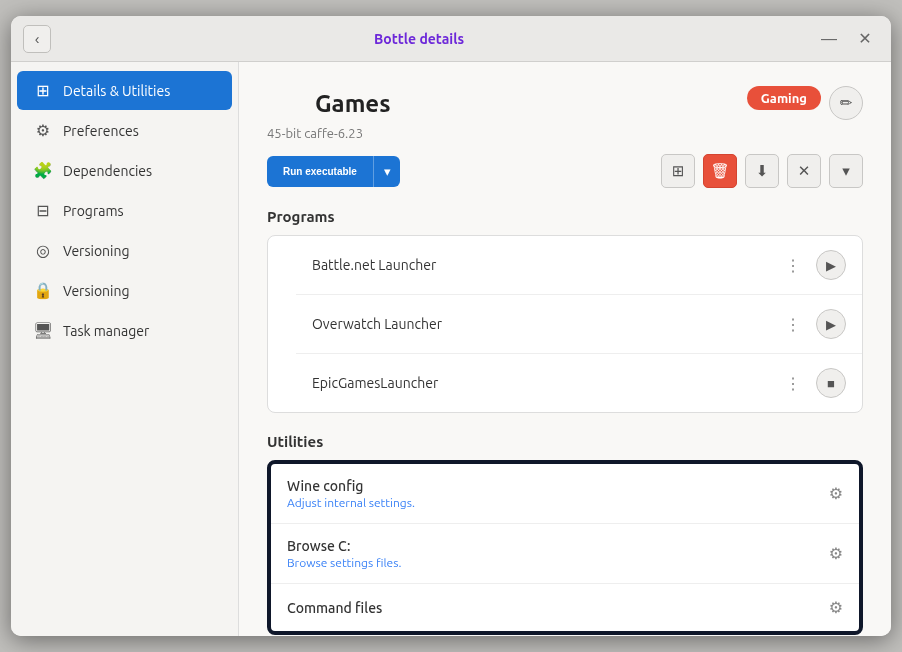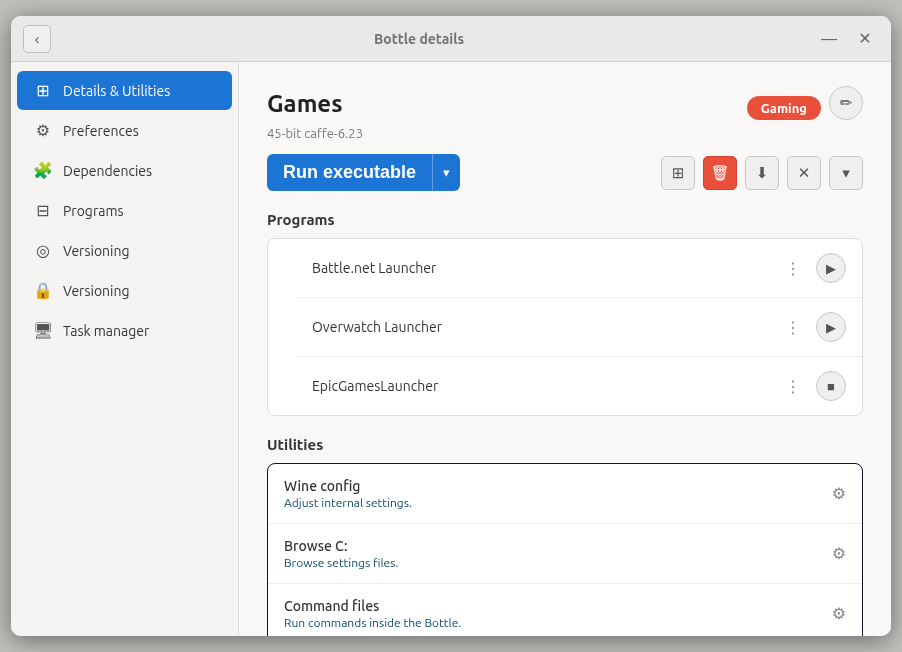--- a/index.html
+++ b/index.html
@@ -50,21 +50,21 @@
       font-size: 14px;
       color: #555;
       margin-right: 8px;
     }
 
     .titlebar-title {
       flex: 1;
       text-align: center;
       font-size: 14px;
       font-weight: 600;
-      color: #737373;
+      color: #6d28d9;
       margin-left: -36px;
     }
 
     .titlebar-controls {
       display: flex;
       gap: 8px;
     }
 
     .titlebar-btn {
       width: 28px;
@@ -132,31 +132,32 @@
       overflow-y: auto;
       background: #f9f8f6;
     }
 
     
     .content-header {
       display: flex;
       align-items: center;
       justify-content: space-between;
       margin-bottom: 6px;
+      margin-left: 48px;
     }
 
     .bottle-name {
       font-size: 24px;
       font-weight: 700;
       color: #222;
     }
 
     .header-right {
       display: flex;
-      align-items: flex-end;
+      align-items: flex-start;
       gap: 8px;
     }
 
     .badge-gaming {
       background: #e8503a;
       color: white;
       font-size: 13px;
       font-weight: 600;
       padding: 5px 14px;
       border-radius: 20px;
@@ -196,21 +197,21 @@
       align-items: stretch;
       border-radius: 6px;
       overflow: hidden;
     }
 
     .run-btn-main {
       background: #1c74d4;
       color: white;
       border: none;
       padding: 8px 16px;
-      font-size: 18px;
+      font-size: 10px;
       font-weight: 600;
       cursor: pointer;
     }
 
     .run-btn-arrow {
       background: #1c74d4;
       color: white;
       border: none;
       border-left: 1px solid rgba(255,255,255,0.3);
       padding: 8px 10px;
@@ -303,21 +304,21 @@
       color: #888;
       font-size: 16px;
       cursor: pointer;
       padding: 4px 6px;
       letter-spacing: 1px;
     }
 
     
     .utilities-list {
       background: white;
-      border: 1px solid #0f172a;
+      border: 4px solid #0f172a;
       border-radius: 8px;
       overflow: hidden;
     }
 
     .utility-row {
       display: flex;
       align-items: center;
       padding: 14px 16px;
       border-bottom: 1px solid #eee;
     }
@@ -331,21 +332,21 @@
     }
 
     .utility-name {
       font-size: 14px;
       color: #333;
       font-weight: 500;
     }
 
     .utility-desc {
       font-size: 12px;
-      color: #0c4a6e;
+      color: #3b82f6;
       margin-top: 2px;
     }
 
     .gear-icon {
       color: #888;
       font-size: 16px;
       cursor: pointer;
     }
 
     
@@ -471,20 +472,19 @@
         <div class="utility-row">
           <div class="utility-info">
             <div class="utility-name">Browse C:</div>
             <div class="utility-desc">Browse settings files.</div>
           </div>
           <span class="gear-icon">⚙</span>
         </div>
         <div class="utility-row">
           <div class="utility-info">
             <div class="utility-name">Command files</div>
-            <div class="utility-desc">Run commands inside the Bottle.</div>
           </div>
           <span class="gear-icon">⚙</span>
         </div>
       </div>
     </div>
   </div>
 </div>
 
 </body></html>

